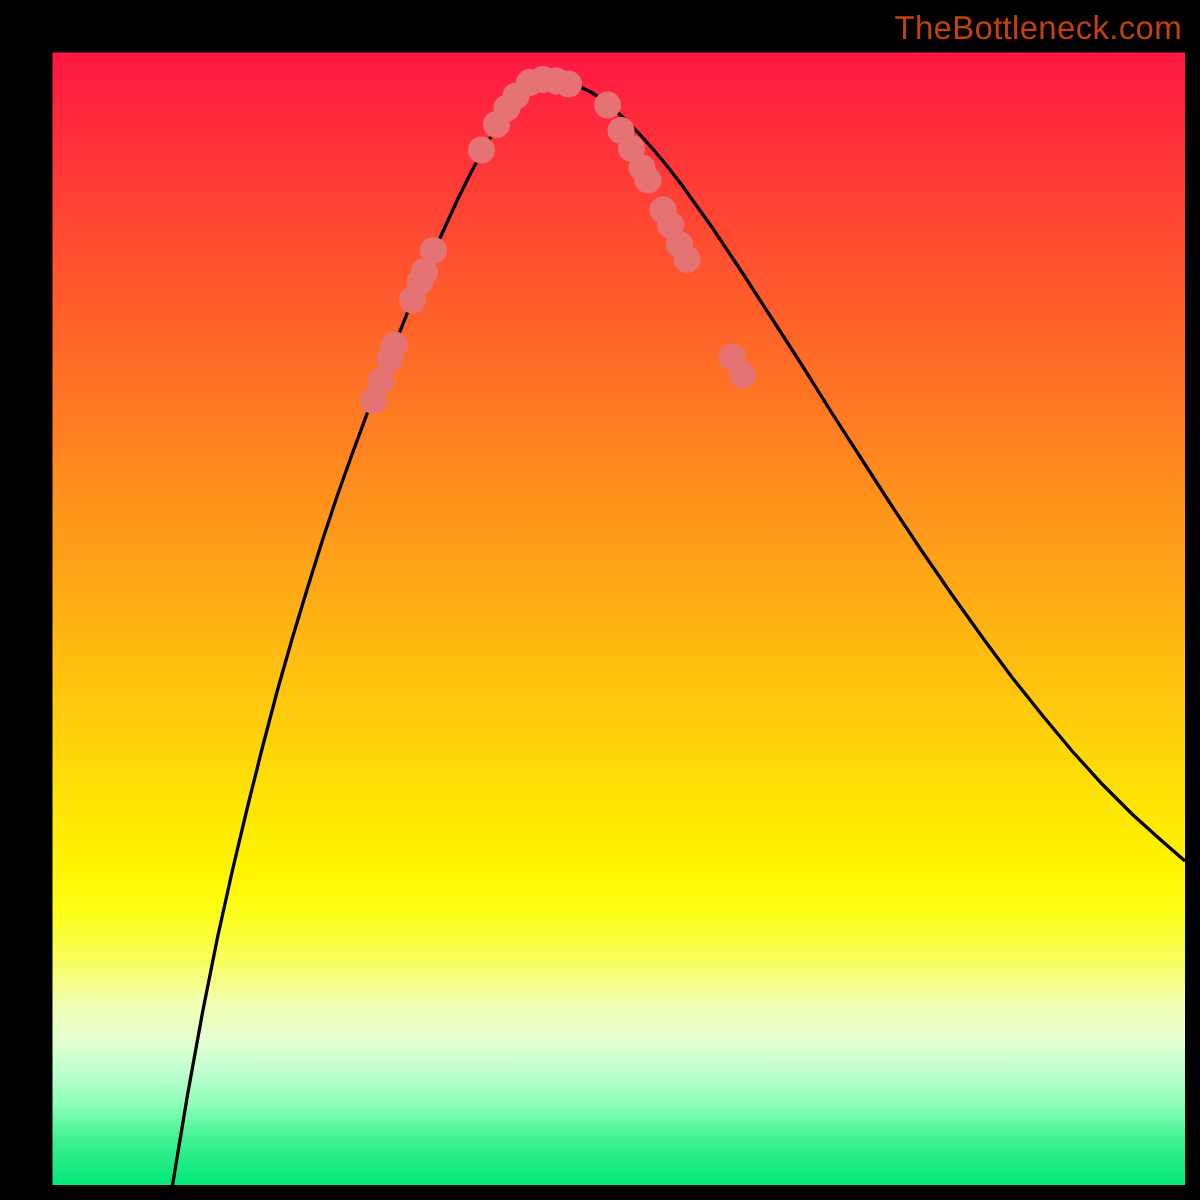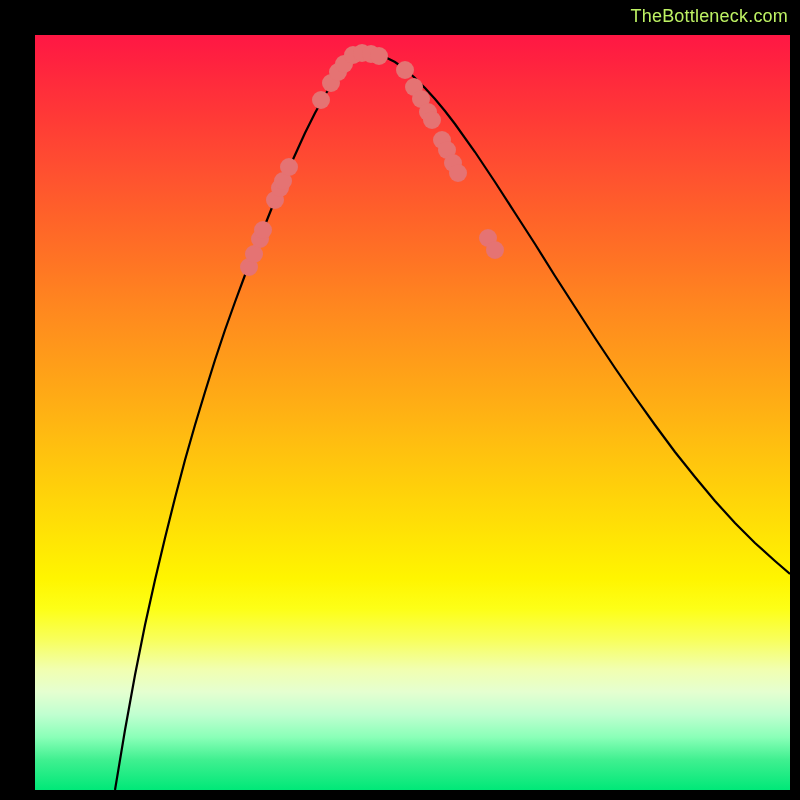--- a/index.html
+++ b/index.html
@@ -8,22 +8,22 @@
     height: 800px;
     background: #000;
     position: relative;
     font-family: Arial, Helvetica, sans-serif;
     overflow: hidden;
   }
   .watermark {
     position: absolute;
     top: 6px;
     right: 12px;
-    color: #bef264;
-    font-size: 18px;
+    color: #c2410c;
+    font-size: 22px;
     font-weight: 500;
     z-index: 10;
     letter-spacing: 0.2px;
   }
   .plot-area {
     position: absolute;
     left: 35px;
     top: 35px;
     width: 755px;
     height: 755px;

